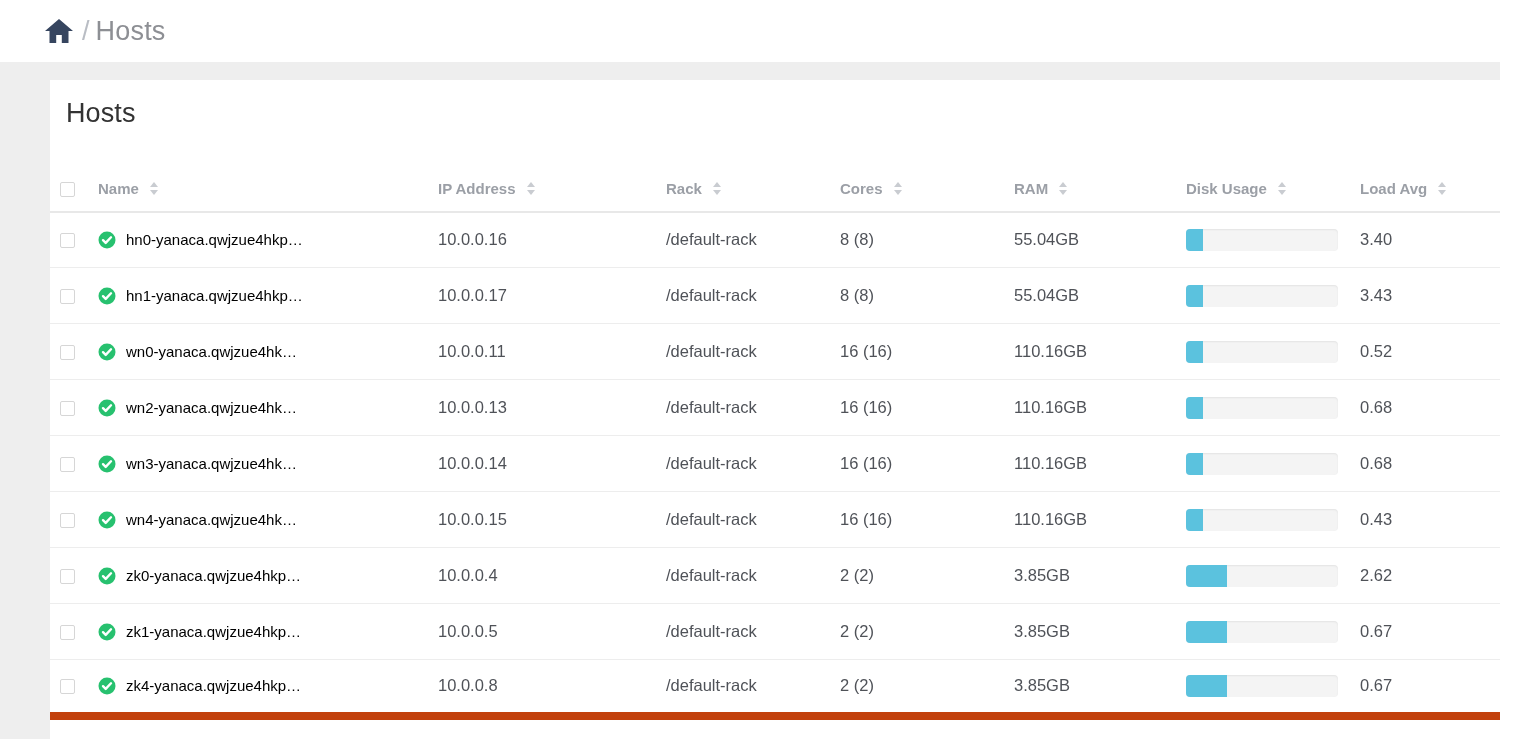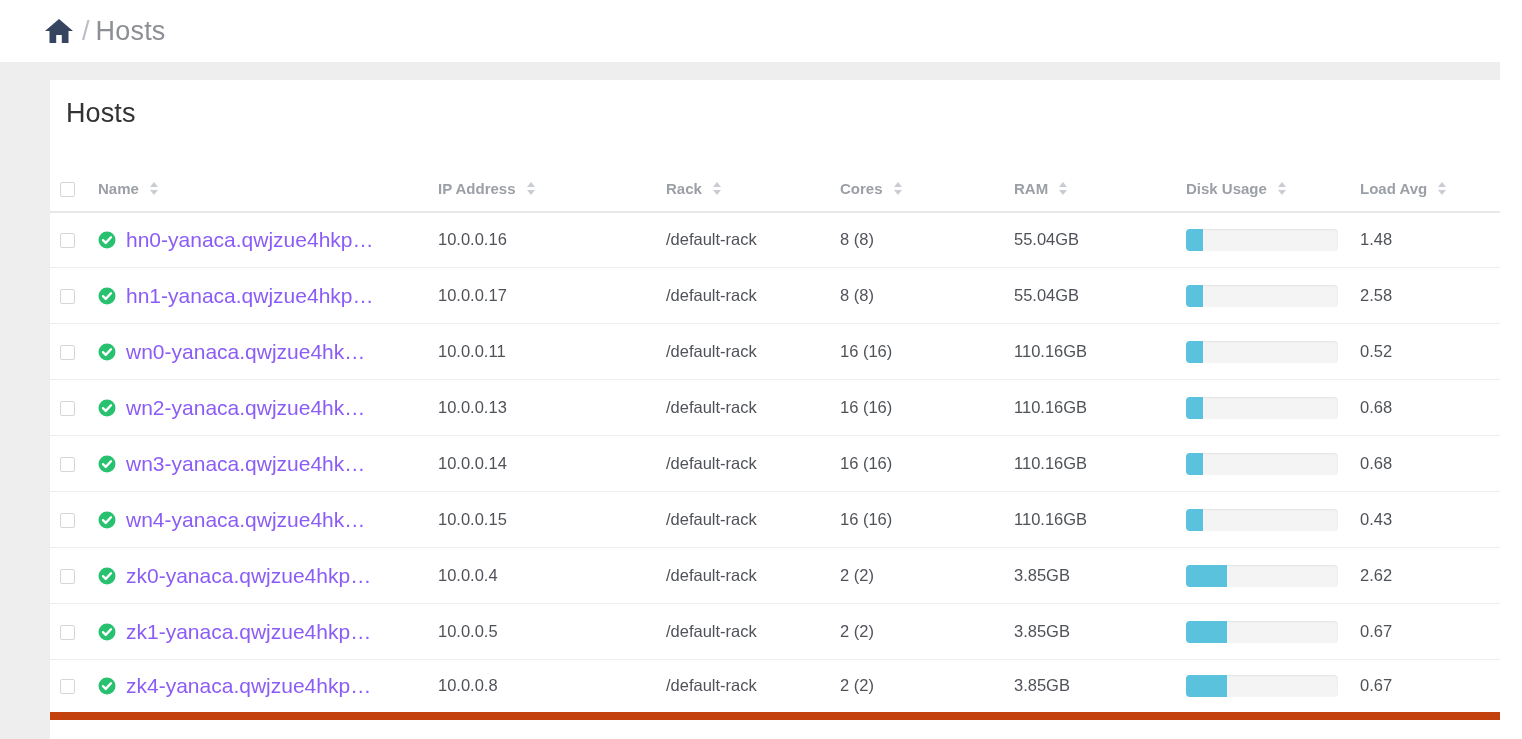--- a/index.html
+++ b/index.html
@@ -133,23 +133,23 @@
     border-left: 4.5px solid transparent;
     border-right: 4.5px solid transparent;
   }
   .sort-ico i.up   { top: 1px;  border-bottom: 5.5px solid #c9ccd1; }
   .sort-ico i.down { top: 9px;  border-top: 5.5px solid #c9ccd1; }
 
   
   .name-cell { display: flex; align-items: center; }
   .status-ico { flex: 0 0 auto; margin-right: 10px; display: flex; }
   .host-link {
-    color: #8b5cf6;
+    color: #000000;
     text-decoration: none;
-    font-size: 21px;
+    font-size: 15px;
     overflow: hidden;
     text-overflow: ellipsis;
     white-space: nowrap;
   }
 
   
   .progress {
     width: 152px; height: 22px;
     background: #f4f4f4;
     border-radius: 4px;
@@ -281,21 +281,21 @@
     </td>
     <td class="ip-pad">10.0.0.16</td>
     <td class="cell-pad">/default-rack</td>
     <td class="cell-pad">8 (8)</td>
     <td class="cell-pad">55.04GB</td>
     <td>
       <div class="progress">
         <div class="progress-fill" style="width:11%"></div>
       </div>
     </td>
-    <td class="cell-pad">1.48</td>
+    <td class="cell-pad">3.40</td>
   </tr>
           <tr>
     <td>
       <span class="cbox"></span>
     </td>
     <td>
       <div class="name-cell">
         <span class="status-ico">
           <svg width="18" height="18" viewBox="0 0 18 18">
             <circle cx="9" cy="9" r="8.5" fill="#27c16f"></circle>
@@ -307,21 +307,21 @@
     </td>
     <td class="ip-pad">10.0.0.17</td>
     <td class="cell-pad">/default-rack</td>
     <td class="cell-pad">8 (8)</td>
     <td class="cell-pad">55.04GB</td>
     <td>
       <div class="progress">
         <div class="progress-fill" style="width:11%"></div>
       </div>
     </td>
-    <td class="cell-pad">2.58</td>
+    <td class="cell-pad">3.43</td>
   </tr>
           <tr>
     <td>
       <span class="cbox"></span>
     </td>
     <td>
       <div class="name-cell">
         <span class="status-ico">
           <svg width="18" height="18" viewBox="0 0 18 18">
             <circle cx="9" cy="9" r="8.5" fill="#27c16f"></circle>

